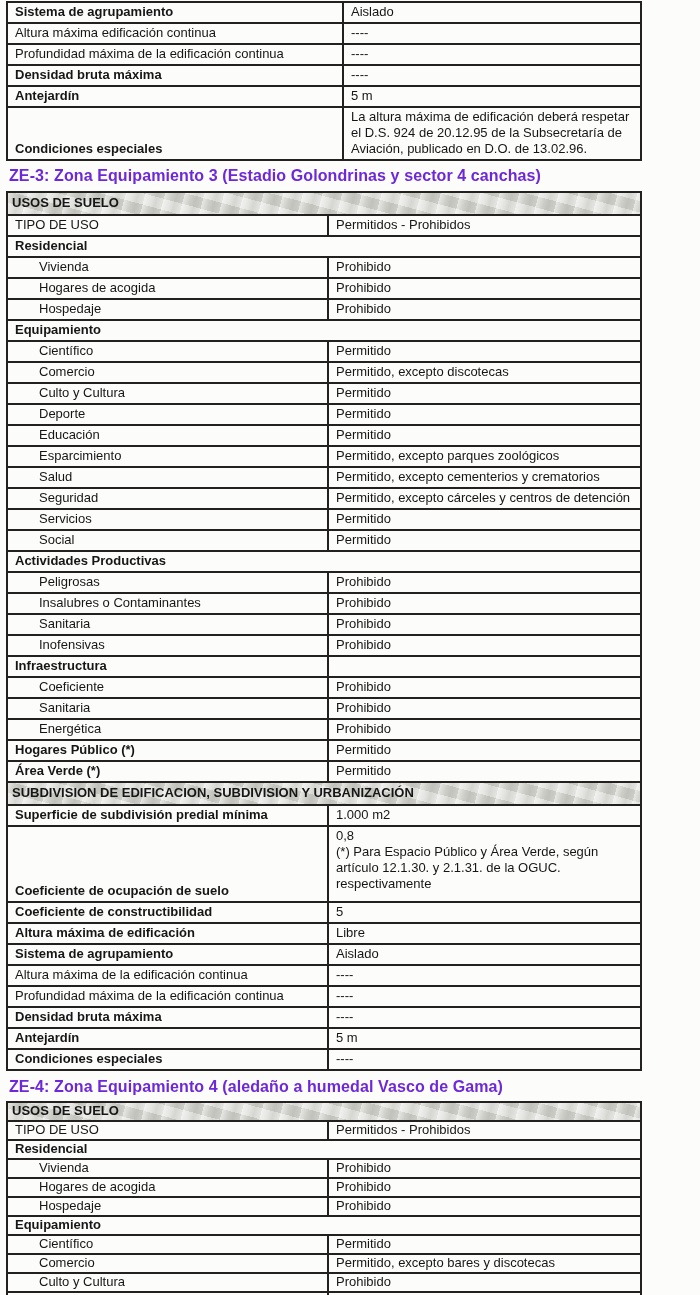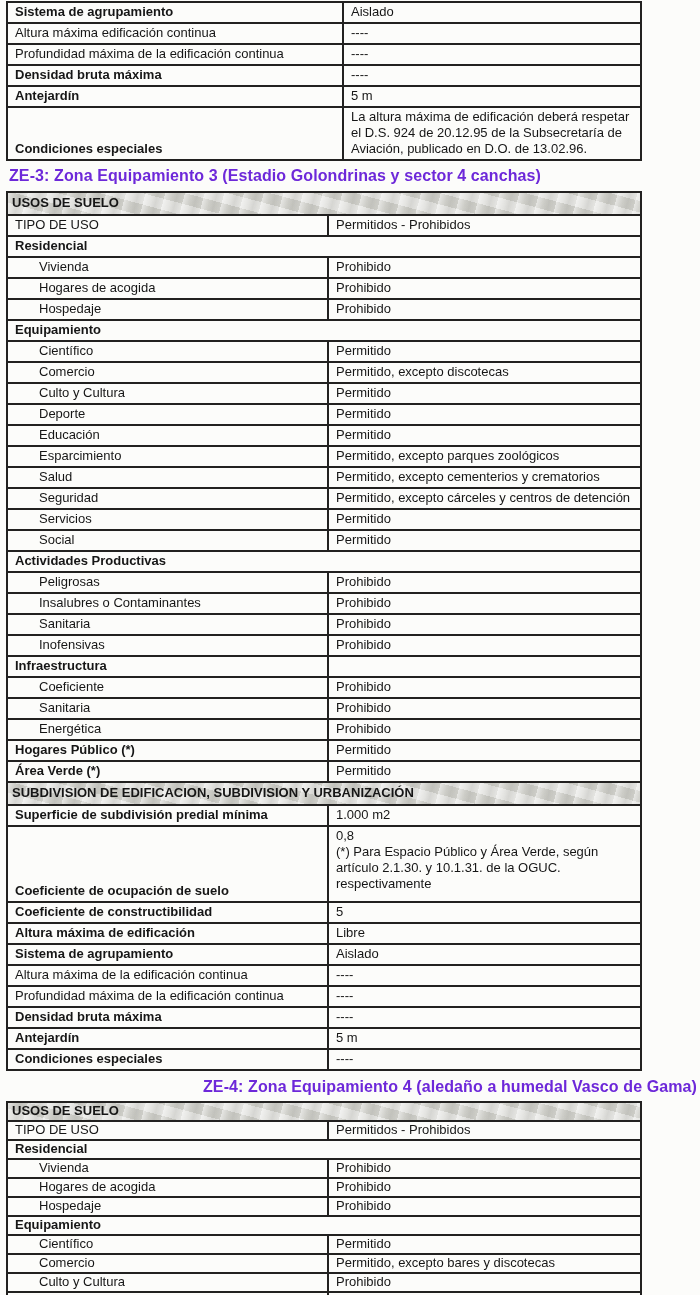--- a/index.html
+++ b/index.html
@@ -52,21 +52,21 @@
   table.tight td { line-height: 14px; padding-top: 1px; padding-bottom: 2px; }
 
   h2 {
     font-size: 16px;
     line-height: 19px;
     font-weight: 700;
     color: #6d28d9;
     letter-spacing: 0.1px;
   }
   h2.ze3 { margin: 5px 0 6px 6px; }
-  h2.ze4 { margin: 6px 0 5px 6px; text-align: right; }
+  h2.ze4 { margin: 6px 0 5px 6px; }
 </style>
 </head>
 <body>
 
 <div class="page">
 
   <table class="t1">
     <colgroup>
         <col class="lcol">
         <col>
@@ -219,21 +219,21 @@
           <td class="hdr" colspan="2">SUBDIVISION DE EDIFICACION, SUBDIVISION Y URBANIZACIÓN</td>
         </tr>
         <tr>
           <td class="bold">Superficie de subdivisión predial mínima</td>
           <td class="val">1.000 m2</td>
         </tr>
         <tr>
           <td class="bold">Coeficiente de ocupación de suelo</td>
           <td class="val multi">
             <div>0,8</div>
-            <div>(*) Para Espacio Público y Área Verde, según artículo 2.1.30. y 10.1.31. de la OGUC. respectivamente</div>
+            <div>(*) Para Espacio Público y Área Verde, según artículo 12.1.30. y 2.1.31. de la OGUC. respectivamente</div>
           </td>
         </tr>
         <tr>
           <td class="bold">Coeficiente de constructibilidad</td>
           <td class="val">5</td>
         </tr>
         <tr>
           <td class="bold">Altura máxima de edificación</td>
           <td class="val">Libre</td>
         </tr>

